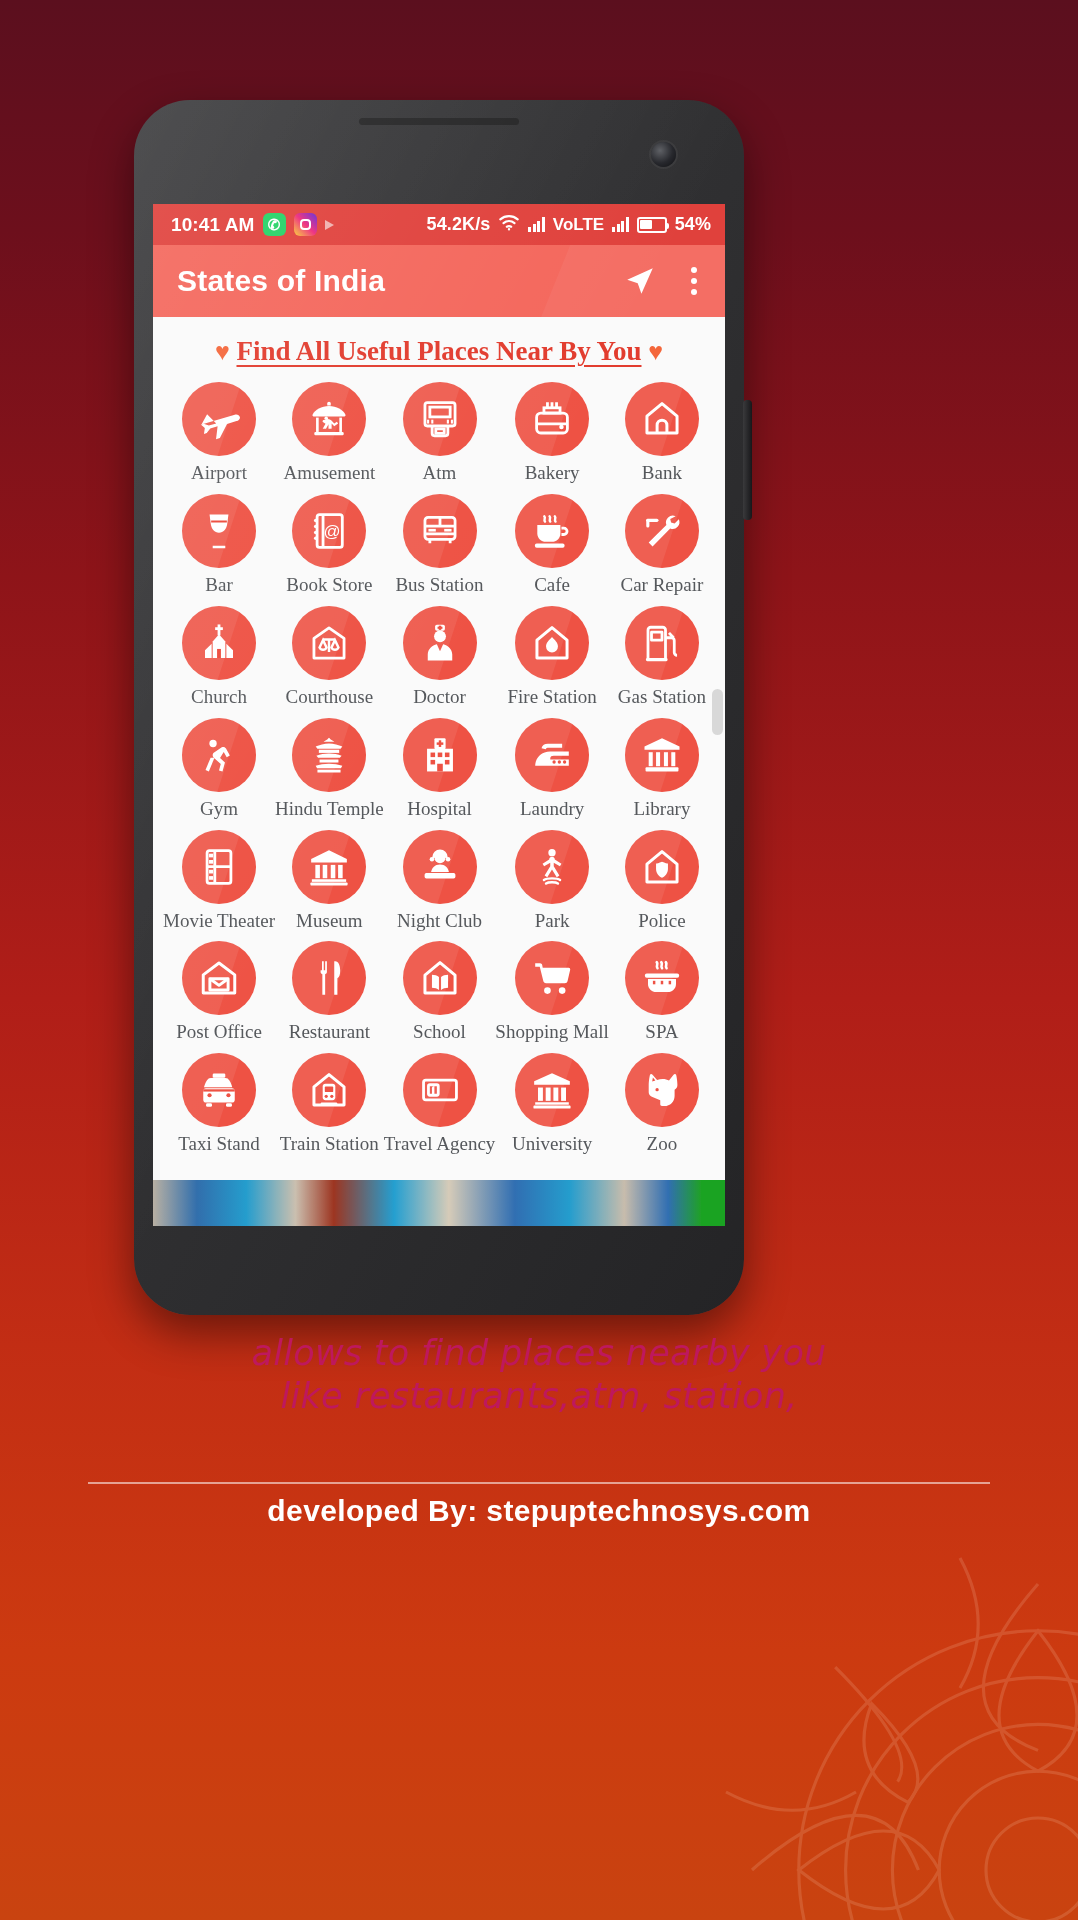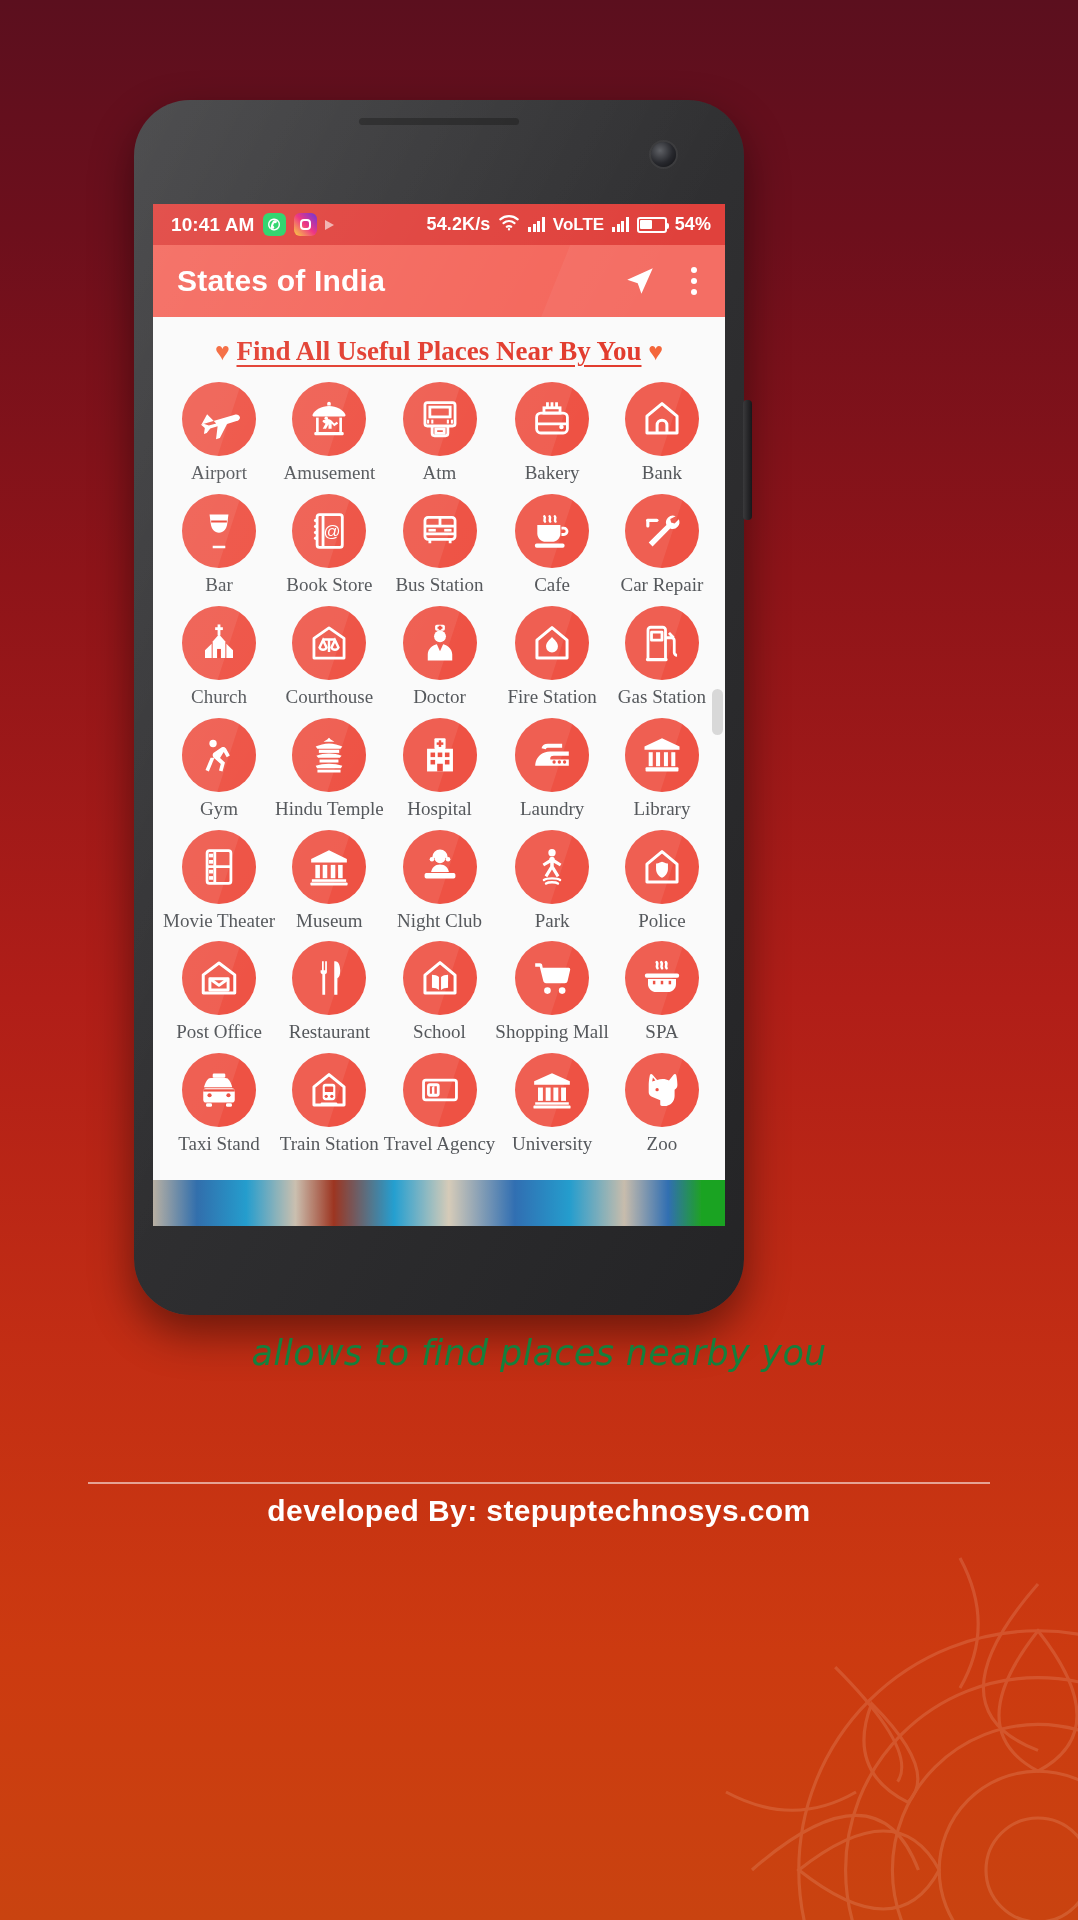--- a/index.html
+++ b/index.html
@@ -198,21 +198,21 @@
     position:absolute; right:2px; top: 372px;
     width:11px; height: 46px; border-radius:6px;
     background: rgba(140,140,140,.30);
   }
 
   
   .caption {
     position:absolute;
     left:0; right:0; top: 1332px;
     text-align:center;
-    color:#15803d;
+    color:#be185d;
     font-family: "DejaVu Sans", sans-serif;
     font-style: italic;
     font-size: 35px;
     line-height: 1.24;
     letter-spacing: .3px;
     z-index: 2;
   }
   .caption div { white-space: nowrap; }
   .divider {
     position:absolute;
@@ -845,15 +845,16 @@
       <div class="photostrip">
         <div class="ps-photo"></div>
         <div class="ps-green"></div>
       </div>
     </div>
   </div>
 </div>
 
 <div class="caption">
   <div>allows to find places nearby you</div>
+  <div>like restaurants,atm, station,</div>
 </div>
 <div class="divider"></div>
 <div class="devby">developed By: stepuptechnosys.com</div>
 
 </body></html>

